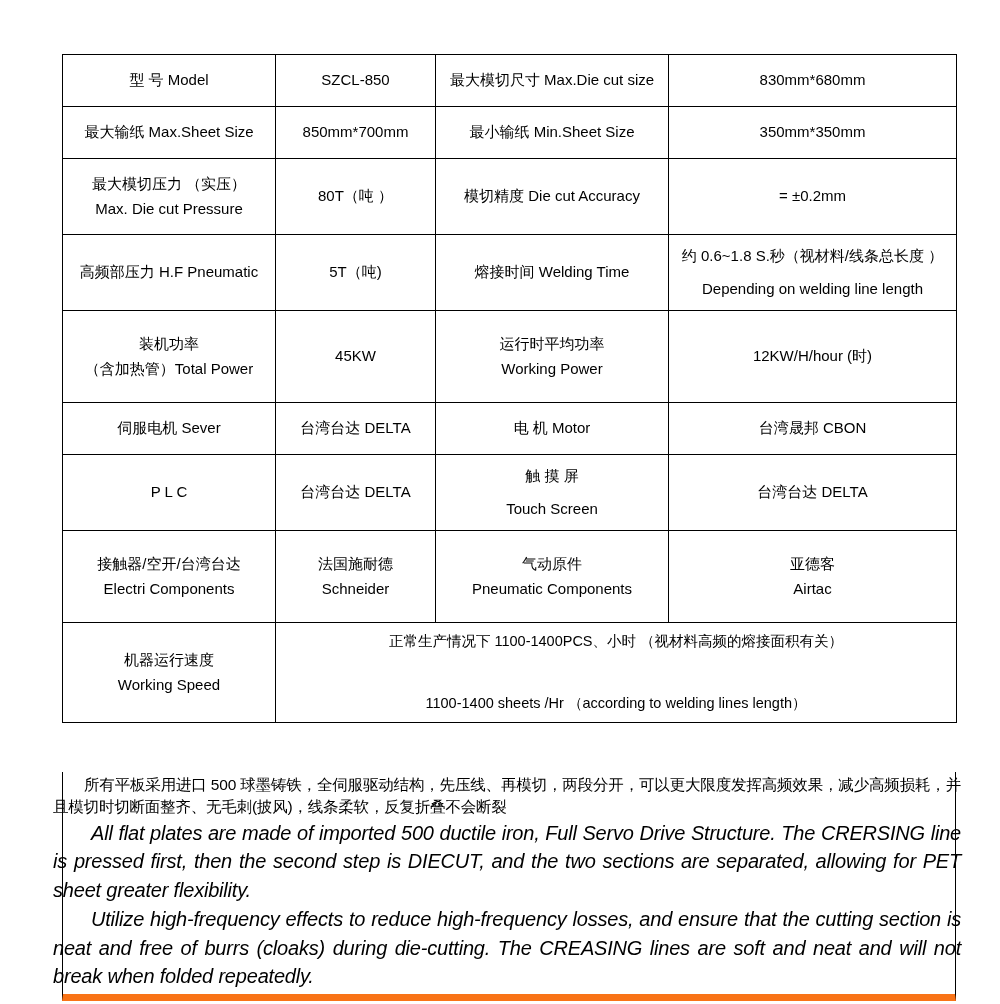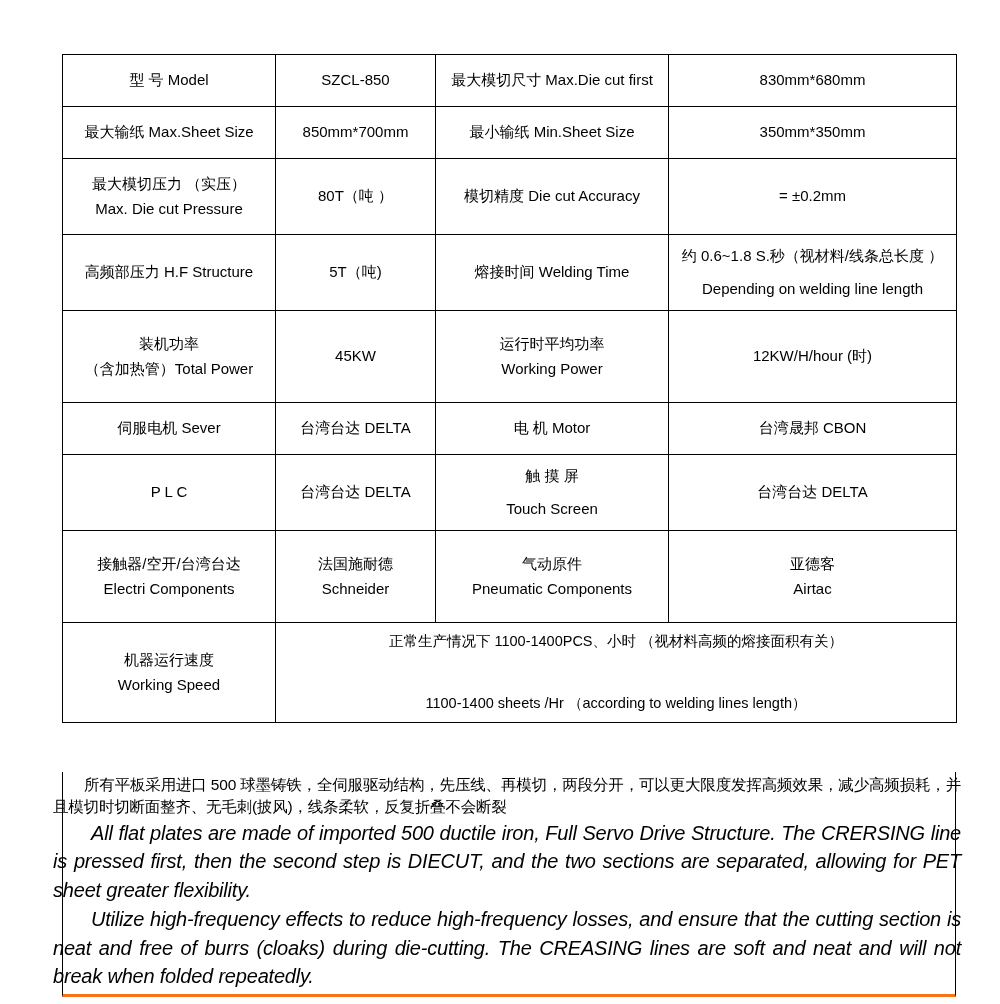--- a/index.html
+++ b/index.html
@@ -70,21 +70,21 @@
   .speed-text { font-size: 14.5px; white-space: nowrap; }
 
   
   .note-block {
     position: absolute;
     left: 47px;
     top: 772px;
     width: 894px;
     border-left: 1px solid #000000;
     border-right: 1px solid #000000;
-    border-bottom: 3px solid #f97316;
+    border-bottom: 7px solid #f97316;
     box-sizing: border-box;
     padding: 2px 0 4px 0;
   }
   .note-para {
     font-size: 15.5px;
     line-height: 1.42;
     text-align: justify;
     margin: 0;
     padding: 0;
     letter-spacing: -0.2px;
@@ -114,21 +114,21 @@
       <col class="col-a">
         <col class="col-b">
         <col class="col-c">
         <col class="col-d">
     </colgroup>
     <tbody>
 
       <tr class="r-tall">
         <td>型    号 Model</td>
         <td>SZCL-850</td>
-        <td>最大模切尺寸 Max.Die cut first</td>
+        <td>最大模切尺寸 Max.Die cut size</td>
         <td>830mm*680mm</td>
       </tr>
 
       <tr class="r-medium">
         <td>最大输纸 Max.Sheet Size</td>
         <td>850mm*700mm</td>
         <td>最小输纸 Min.Sheet Size</td>
         <td>350mm*350mm</td>
       </tr>
 
@@ -139,21 +139,21 @@
             <span class="line">最大模切压力 （实压）</span>
             <span class="line">Max. Die cut Pressure</span>
           </span>
         </td>
         <td>80T（吨 ）</td>
         <td>模切精度 Die cut Accuracy</td>
         <td>= ±0.2mm</td>
       </tr>
 
       <tr class="r-double">
-        <td>高频部压力 H.F Structure</td>
+        <td>高频部压力 H.F Pneumatic</td>
         <td>5T（吨)</td>
         <td>熔接时间 Welding Time</td>
         <td class="small-note">
           <span class="cell-lines tight">
             <span class="line">约 0.6~1.8 S.秒（视材料/线条总长度 ）</span>
             <span class="line">Depending on welding line length</span>
           </span>
         </td>
       </tr>
 

